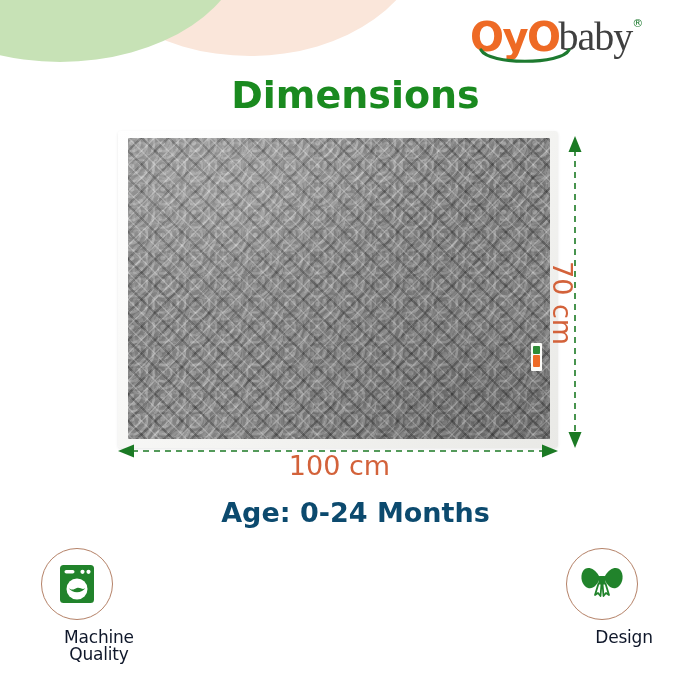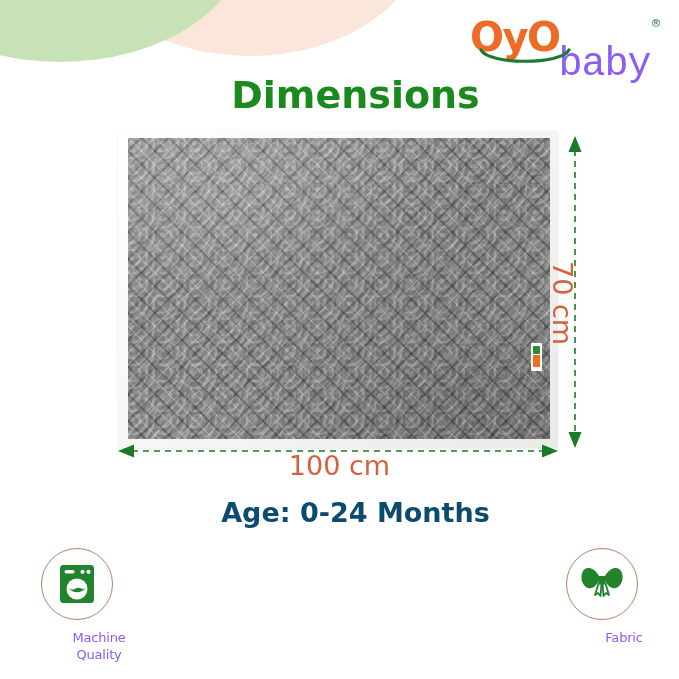--- a/index.html
+++ b/index.html
@@ -61,28 +61,27 @@
   }
   .logo-oyo {
     font-family: "DejaVu Sans", sans-serif;
     font-size: 40px;
     font-weight: bold;
     color: #ee6a25;
     letter-spacing: -1.5px;
     line-height: 44px;
   }
   .logo-baby {
-    font-family: Liberation Mono, monospace;
+    font-family: Liberation Serif, serif;
     font-size: 40px;
     font-weight: normal;
-    color: #8b5cf6;
+    color: #404040;
     letter-spacing: -1px;
     line-height: 44px;
     margin-left: -1px;
-    margin-top: 28px;
   }
   .logo-reg {
     font-family: "DejaVu Sans", sans-serif;
     font-size: 11px;
     color: #1d7a2f;
     line-height: 14px;
     margin-top: 2px;
   }
   .logo-smile {
     position: absolute;
@@ -272,23 +271,23 @@
     border: 1.4px solid #b58268;
     display: flex;
     align-items: center;
     justify-content: center;
     box-sizing: border-box;
     background: #ffffff;
   }
   .feature-label {
     margin-top: 9px;
     text-align: center;
-    color: #8b5cf6;
-    font-family: "DejaVu Sans", sans-serif;
-    font-size: 13px;
+    color: #0f172a;
+    font-family: "DejaVu Sans", sans-serif;
+    font-size: 17px;
     line-height: 17px;
     letter-spacing: -0.2px;
     margin-left: 44px;
   }
 </style>
 </head>
 <body>
 
 <div id="page">
 
@@ -357,20 +356,20 @@
       <div class="feature-circle">
         <svg width="48" height="44" viewBox="0 0 48 44">
           <path d="M21 14 C 16 5 8 4 5 9 C 1.5 15 4 24 10 26 C 15 27.5 19.5 22.5 21 18 Z" fill="#21832b"></path>
           <path d="M27 14 C 32 5 40 4 43 9 C 46.5 15 44 24 38 26 C 33 27.5 28.5 22.5 27 18 Z" fill="#21832b"></path>
           <rect x="20.5" y="14" width="7" height="7.5" rx="1" fill="#21832b"></rect>
           <path d="M20.5 21.5 L17 33 L20 31 L22.5 34 L23.5 21.5 Z" fill="none" stroke="#21832b" stroke-width="1.8" stroke-linejoin="round"></path>
           <path d="M27.5 21.5 L31 33 L28 31 L25.5 34 L24.5 21.5 Z" fill="none" stroke="#21832b" stroke-width="1.8" stroke-linejoin="round"></path>
         </svg>
       </div>
       <div class="feature-label">
-        <div>Fabric</div>
+        <div>Design</div>
       </div>
     </div>
 
 
   </div>
 
 </div>
 
 </body></html>

